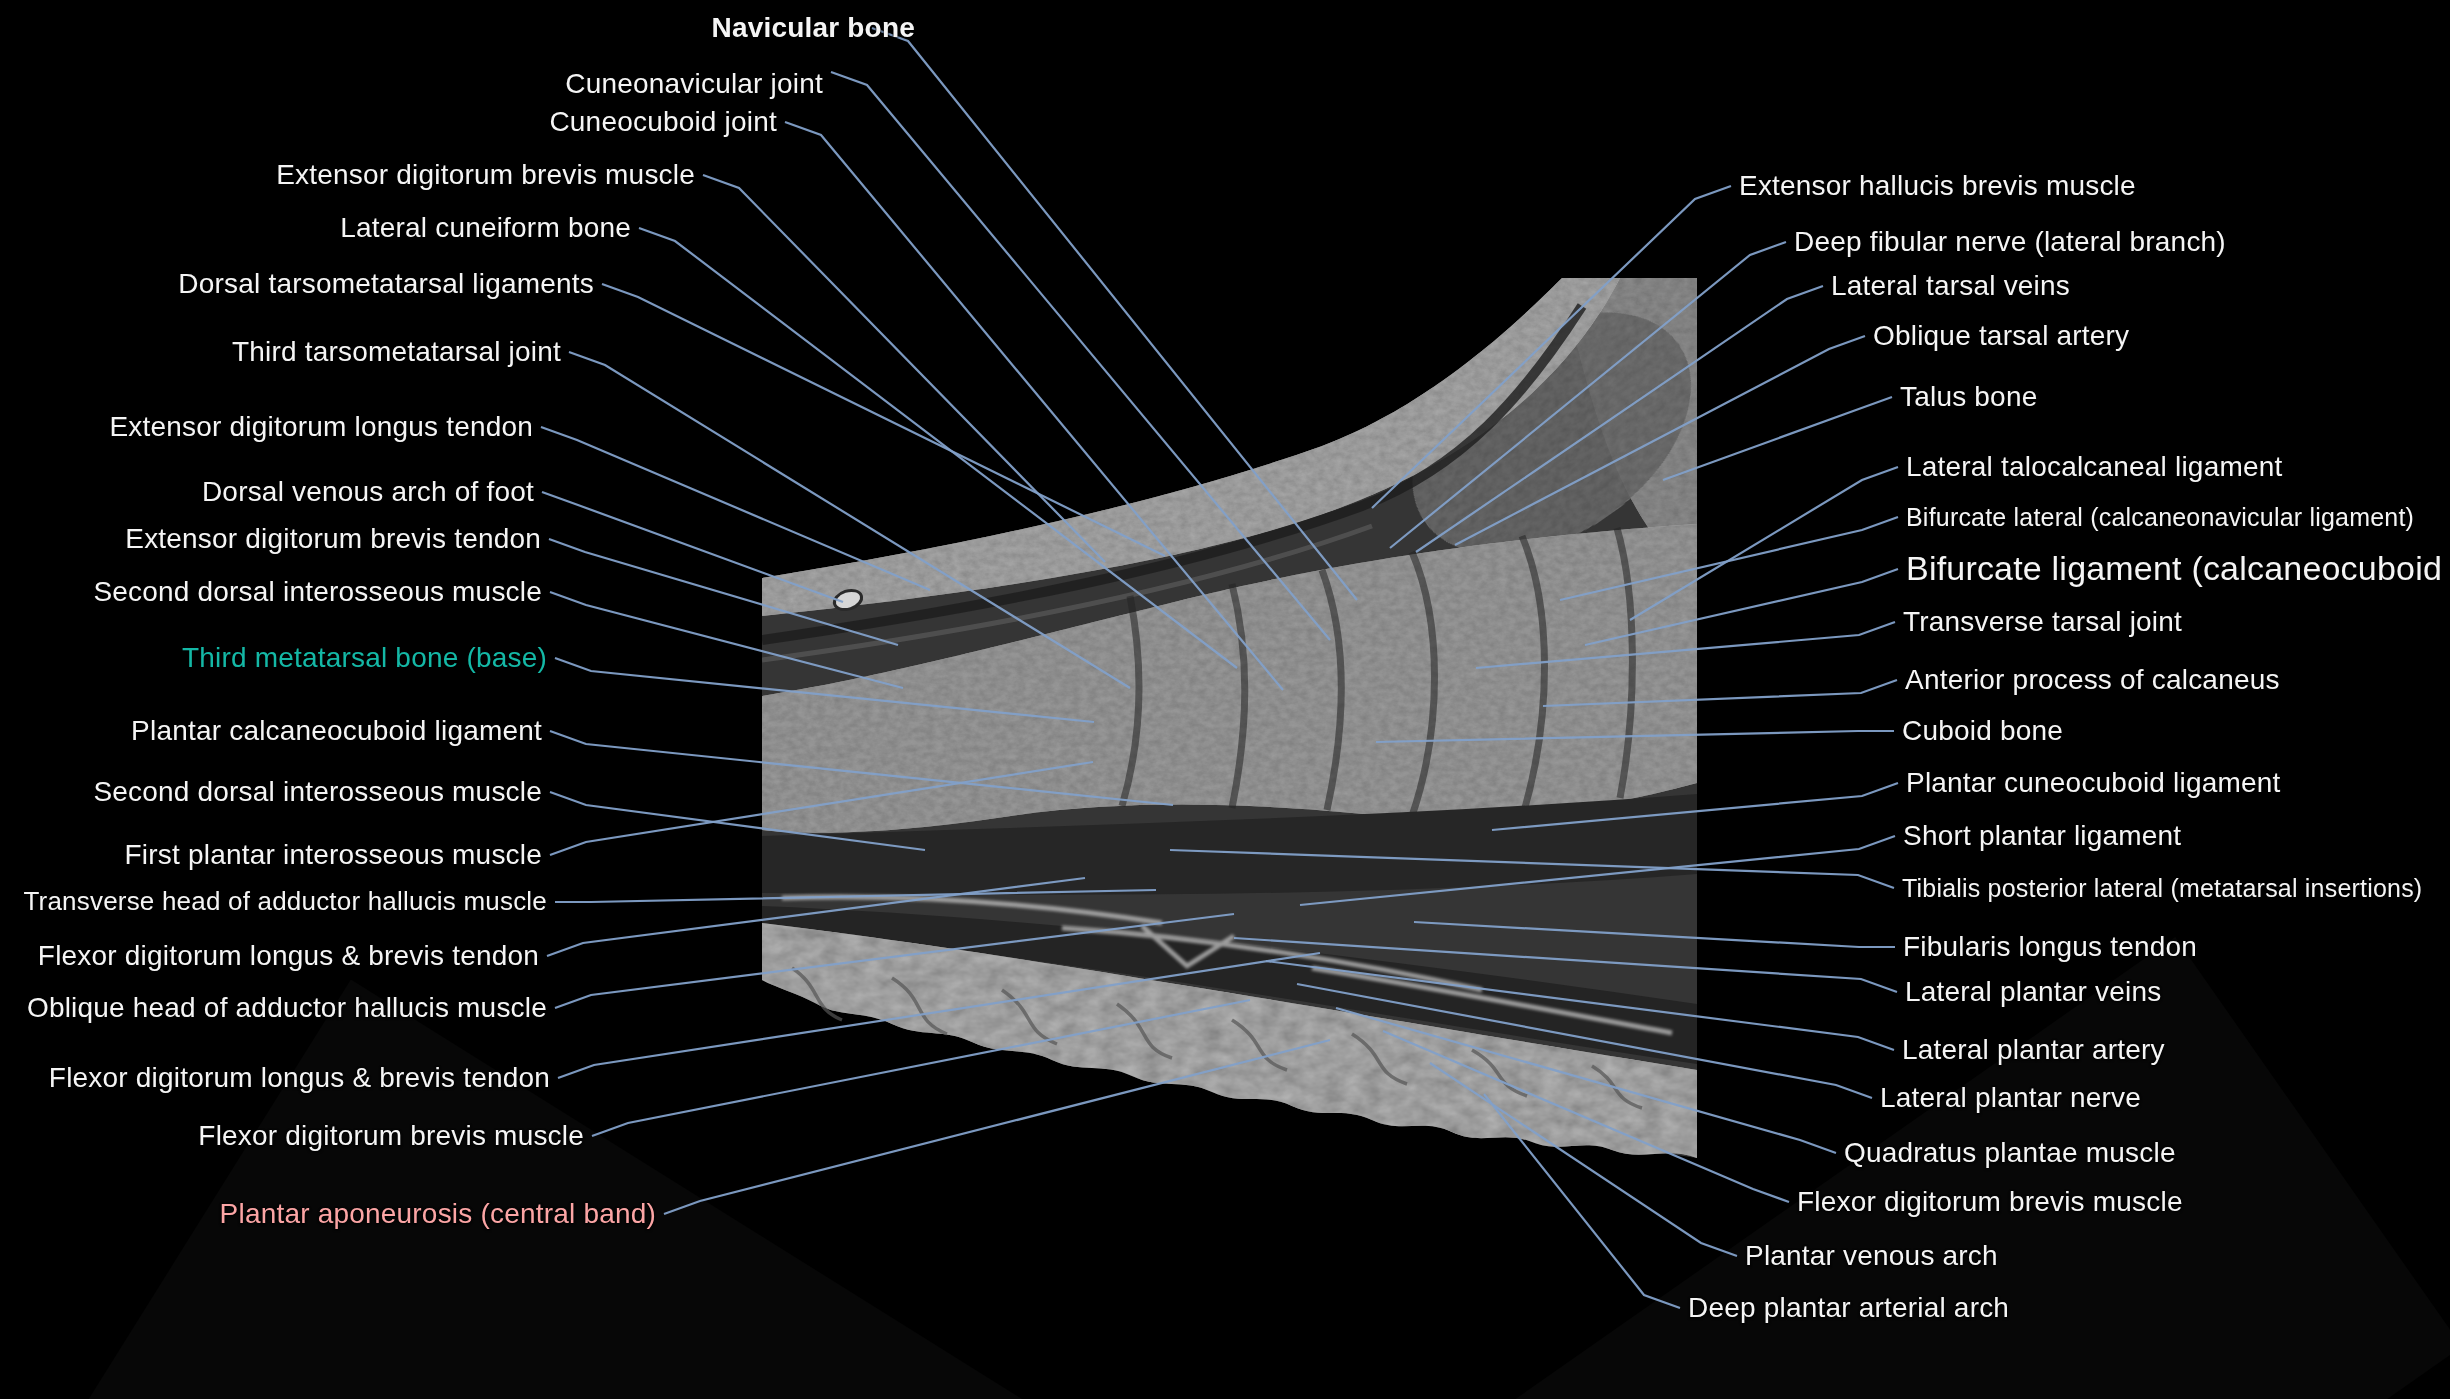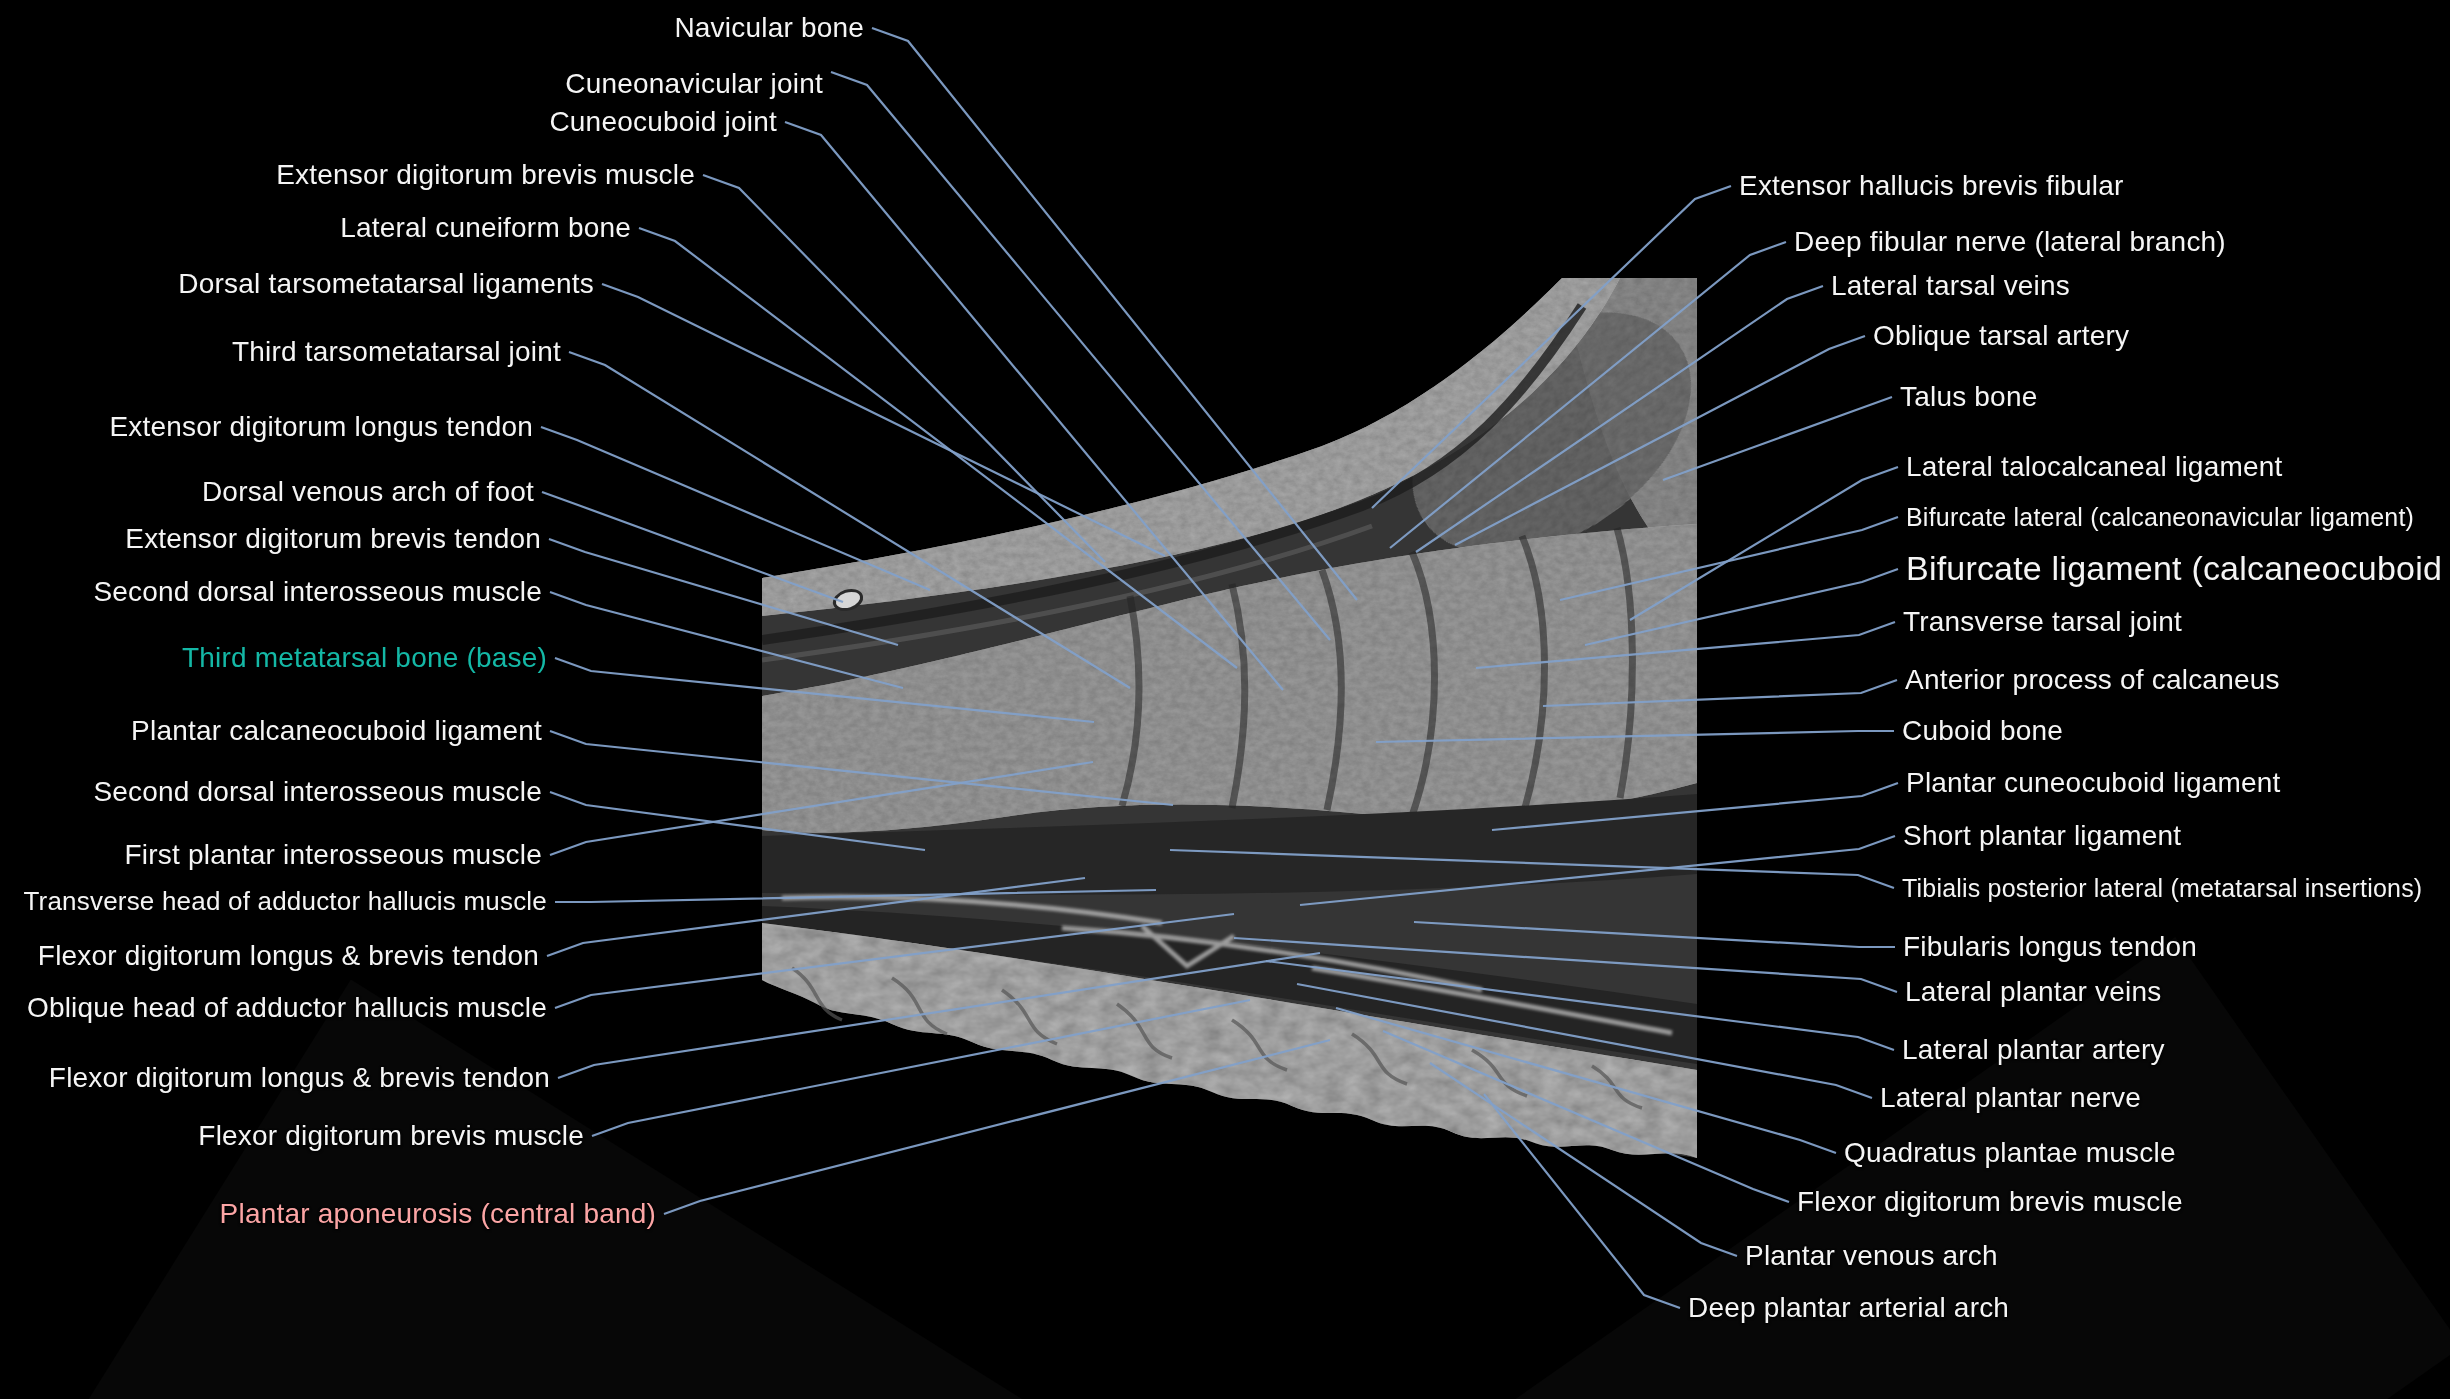--- a/index.html
+++ b/index.html
@@ -161,42 +161,42 @@
       <polyline points="1897,992 1861,979 1234,938" fill="none" stroke="#82a0c9" stroke-width="2.2" stroke-opacity="0.95"></polyline>
       <polyline points="1894,1050 1858,1037 1266,961" fill="none" stroke="#82a0c9" stroke-width="2.2" stroke-opacity="0.95"></polyline>
       <polyline points="1872,1098 1836,1085 1297,984" fill="none" stroke="#82a0c9" stroke-width="2.2" stroke-opacity="0.95"></polyline>
       <polyline points="1836,1153 1800,1140 1336,1008" fill="none" stroke="#82a0c9" stroke-width="2.2" stroke-opacity="0.95"></polyline>
       <polyline points="1789,1202 1753,1189 1383,1031" fill="none" stroke="#82a0c9" stroke-width="2.2" stroke-opacity="0.95"></polyline>
       <polyline points="1737,1256 1701,1243 1430,1063" fill="none" stroke="#82a0c9" stroke-width="2.2" stroke-opacity="0.95"></polyline>
       <polyline points="1680,1308 1644,1295 1484,1094" fill="none" stroke="#82a0c9" stroke-width="2.2" stroke-opacity="0.95"></polyline>
     </svg>
 
   <div id="labels">
-      <div class="label left" style="right: 1586px; top: 28px; color: rgb(245, 245, 245);">Navicular bone</div>
+      <div class="label left" style="right: 1535px; top: 28px; color: rgb(245, 245, 245); font-weight: bold;">Navicular bone</div>
       <div class="label left" style="right: 1627px; top: 72px; color: rgb(245, 245, 245); margin-top: 12px;">Cuneonavicular joint</div>
       <div class="label left" style="right: 1673px; top: 122px; color: rgb(245, 245, 245);">Cuneocuboid joint</div>
       <div class="label left" style="right: 1755px; top: 175px; color: rgb(245, 245, 245);">Extensor digitorum brevis muscle</div>
       <div class="label left" style="right: 1819px; top: 228px; color: rgb(245, 245, 245);">Lateral cuneiform bone</div>
       <div class="label left" style="right: 1856px; top: 284px; color: rgb(245, 245, 245);">Dorsal tarsometatarsal ligaments</div>
       <div class="label left" style="right: 1889px; top: 352px; color: rgb(245, 245, 245);">Third tarsometatarsal joint</div>
       <div class="label left" style="right: 1917px; top: 427px; color: rgb(245, 245, 245);">Extensor digitorum longus tendon</div>
       <div class="label left" style="right: 1916px; top: 492px; color: rgb(245, 245, 245);">Dorsal venous arch of foot</div>
       <div class="label left" style="right: 1909px; top: 539px; color: rgb(245, 245, 245);">Extensor digitorum brevis tendon</div>
       <div class="label left" style="right: 1908px; top: 592px; color: rgb(245, 245, 245);">Second dorsal interosseous muscle</div>
       <div class="label left" style="right: 1903px; top: 658px; color: #14b8a6;">Third metatarsal bone (base)</div>
       <div class="label left" style="right: 1908px; top: 731px; color: rgb(245, 245, 245);">Plantar calcaneocuboid ligament</div>
       <div class="label left" style="right: 1908px; top: 792px; color: rgb(245, 245, 245);">Second dorsal interosseous muscle</div>
       <div class="label left" style="right: 1908px; top: 855px; color: rgb(245, 245, 245);">First plantar interosseous muscle</div>
       <div class="label left" style="right: 1903px; top: 902px; color: rgb(245, 245, 245); font-size: 26px;">Transverse head of adductor hallucis muscle</div>
       <div class="label left" style="right: 1911px; top: 956px; color: rgb(245, 245, 245);">Flexor digitorum longus &amp; brevis tendon</div>
       <div class="label left" style="right: 1903px; top: 1008px; color: rgb(245, 245, 245);">Oblique head of adductor hallucis muscle</div>
       <div class="label left" style="right: 1900px; top: 1078px; color: rgb(245, 245, 245);">Flexor digitorum longus &amp; brevis tendon</div>
       <div class="label left" style="right: 1866px; top: 1136px; color: rgb(245, 245, 245);">Flexor digitorum brevis muscle</div>
       <div class="label left" style="right: 1794px; top: 1214px; color: #fca5a5;">Plantar aponeurosis (central band)</div>
-      <div class="label right" style="left: 1739px; top: 186px; color: rgb(245, 245, 245);">Extensor hallucis brevis fibular</div>
+      <div class="label right" style="left: 1739px; top: 186px; color: rgb(245, 245, 245);">Extensor hallucis brevis muscle</div>
       <div class="label right" style="left: 1794px; top: 242px; color: rgb(245, 245, 245);">Deep fibular nerve (lateral branch)</div>
       <div class="label right" style="left: 1831px; top: 286px; color: rgb(245, 245, 245);">Lateral tarsal veins</div>
       <div class="label right" style="left: 1873px; top: 336px; color: rgb(245, 245, 245);">Oblique tarsal artery</div>
       <div class="label right" style="left: 1900px; top: 397px; color: rgb(245, 245, 245);">Talus bone</div>
       <div class="label right" style="left: 1906px; top: 467px; color: rgb(245, 245, 245);">Lateral talocalcaneal ligament</div>
       <div class="label right" style="left: 1906px; top: 517px; color: rgb(245, 245, 245); font-size: 25px;">Bifurcate lateral (calcaneonavicular ligament)</div>
       <div class="label right" style="left: 1906px; top: 569px; color: rgb(245, 245, 245); font-size: 34px;">Bifurcate ligament (calcaneocuboid ligament)</div>
       <div class="label right" style="left: 1903px; top: 622px; color: rgb(245, 245, 245);">Transverse tarsal joint</div>
       <div class="label right" style="left: 1905px; top: 680px; color: rgb(245, 245, 245);">Anterior process of calcaneus</div>
       <div class="label right" style="left: 1902px; top: 731px; color: rgb(245, 245, 245);">Cuboid bone</div>

